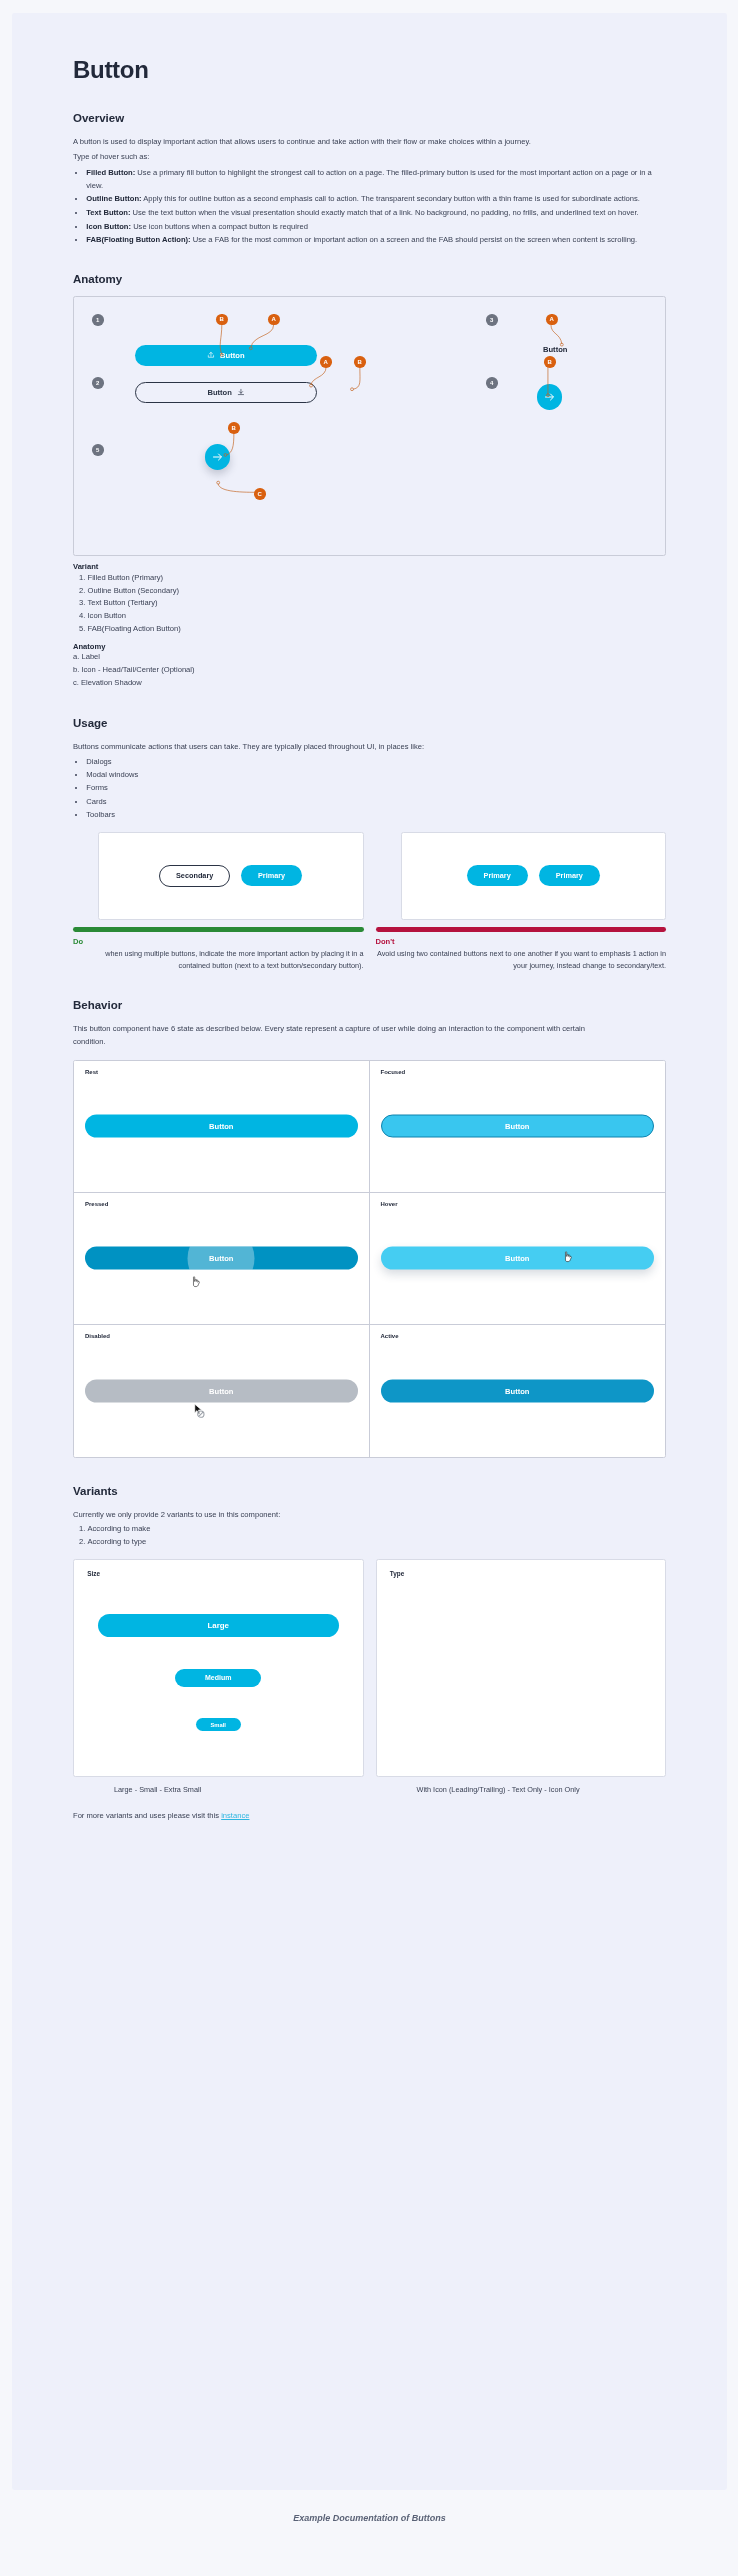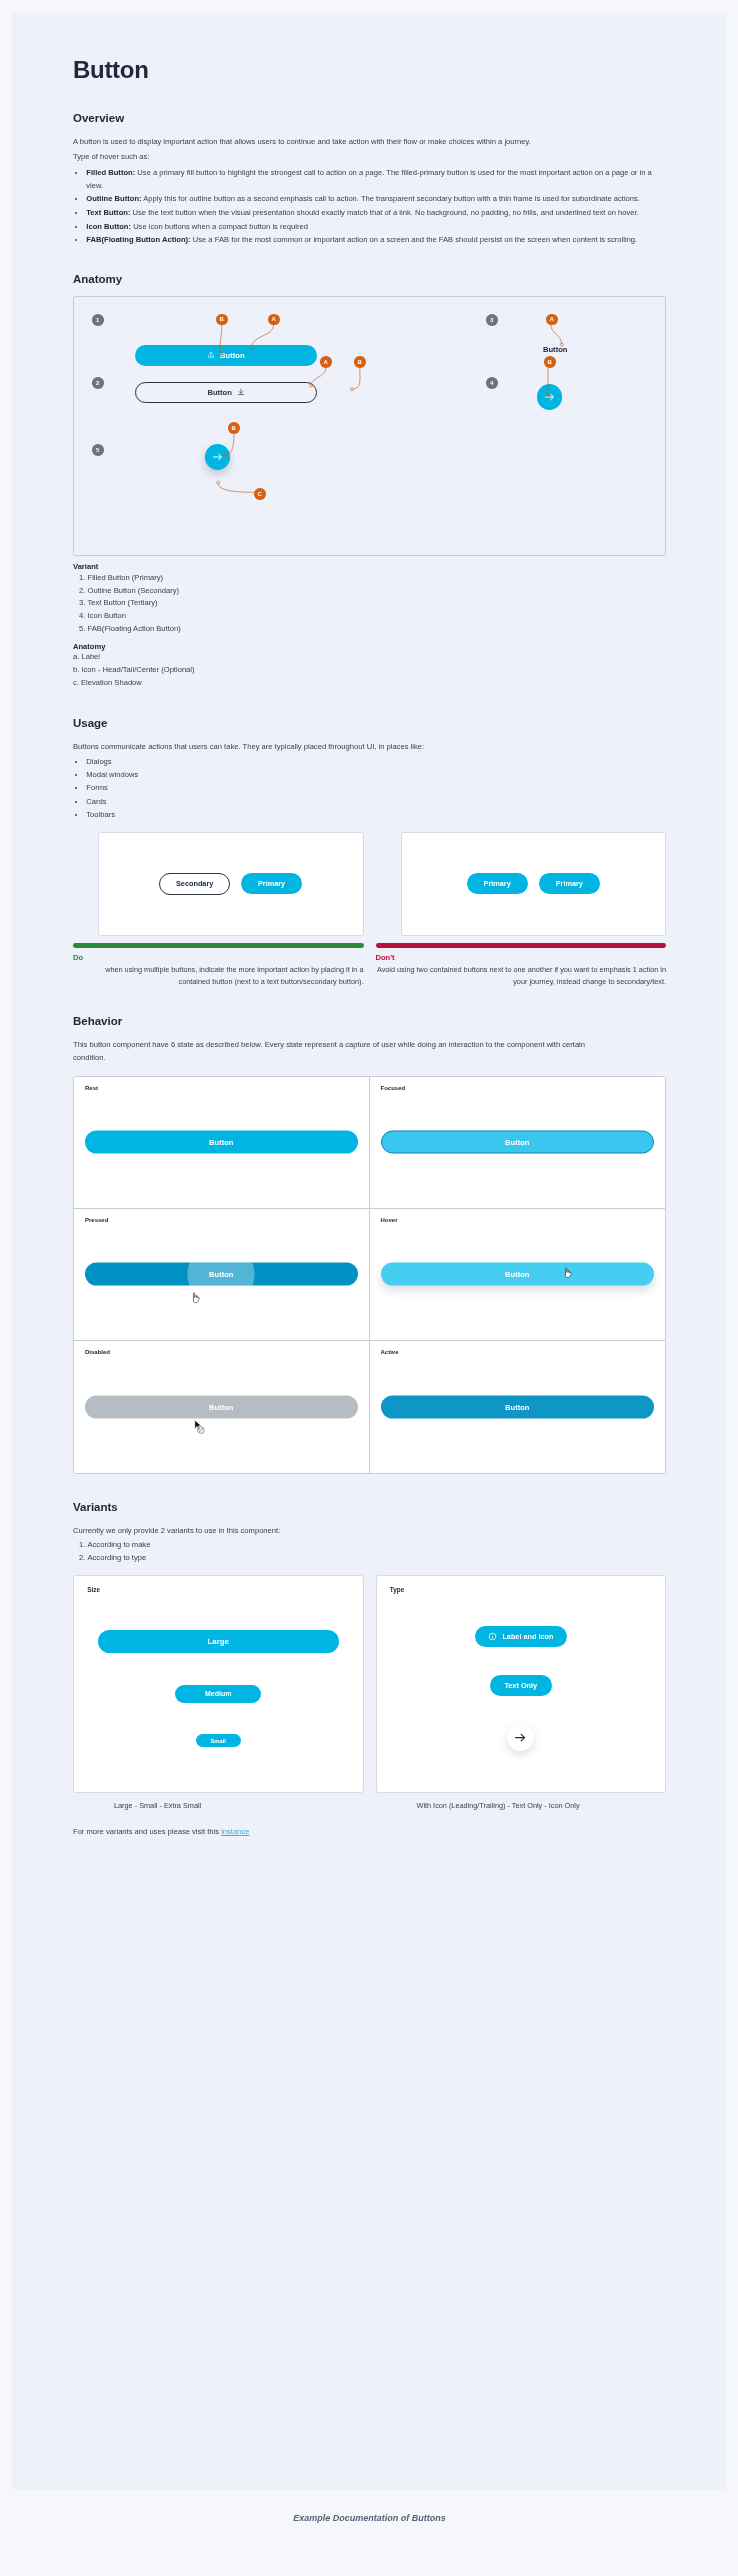--- a/index.html
+++ b/index.html
@@ -111,21 +111,21 @@
   ol.legend-ol li { font-size:7.6px; line-height:1.68; color:#3a4154; }
   .legend-line { font-size:7.6px; line-height:1.68; color:#3a4154; }
 
   
   .usage-grid { display:flex; gap:12px; margin-top:11px; }
   .usage-col { flex:1; }
   .usage-card {
     background:#fff;
     border:0.6px solid #d8dbe6;
     border-radius:2.4px;
-    height:104px;
+    height:88px;
     display:flex; align-items:center; justify-content:center;
     gap:11px;
     margin-left:25px;
   }
   .usage-bar { height:5.4px; border-radius:2.4px; margin-top:6.7px; }
   .usage-bar.do { background:#2a8a36; }
   .usage-bar.dont { background:#b5123e; }
   .usage-label { font-size:7.6px; font-weight:bold; margin:5.4px 0 1.2px 0; }
   .usage-label.do { color:#2a8a36; }
   .usage-label.dont { color:#b5123e; }
@@ -481,37 +481,20 @@
               <div class="v-medium">Medium</div>
               <div class="v-small">Small</div>
             </div>
           </div>
           <div class="variant-caption">Large - Small - Extra Small</div>
         </div>
 
         <div class="variant-col">
           <div class="variant-card">
             <div class="variant-head">Type</div>
-            <div class="variant-stack">
-              <div class="v-iconlabel">
-                <svg width="9" height="9" viewBox="0 0 24 24" fill="none" stroke="#fff" stroke-width="2">
-                    <circle cx="12" cy="12" r="9"></circle>
-                    <path d="M12 11v6" stroke-linecap="round"></path>
-                    <circle cx="12" cy="7.6" r="0.9" fill="#fff" stroke="none"></circle>
-                  </svg>
-                <span>Label and Icon</span>
-              </div>
-              <div class="v-textonly">Text Only</div>
-              <div class="v-icononly">
-                <svg width="13.3" height="13.3" viewBox="0 0 24 24" fill="none" stroke="#22293a" stroke-width="2" stroke-linecap="round" stroke-linejoin="round">
-                    <path d="M3 12h15"></path>
-                    <path d="M13 6l6 6-6 6"></path>
-                  </svg>
-              </div>
-            </div>
           </div>
           <div class="variant-caption">With Icon (Leading/Trailing) - Text Only - Icon Only</div>
         </div>
       </div>
 
       <div class="more-line">
         <span>For more variants and uses please visit this </span><a href="#">instance</a>
       </div>
     </div>
 

